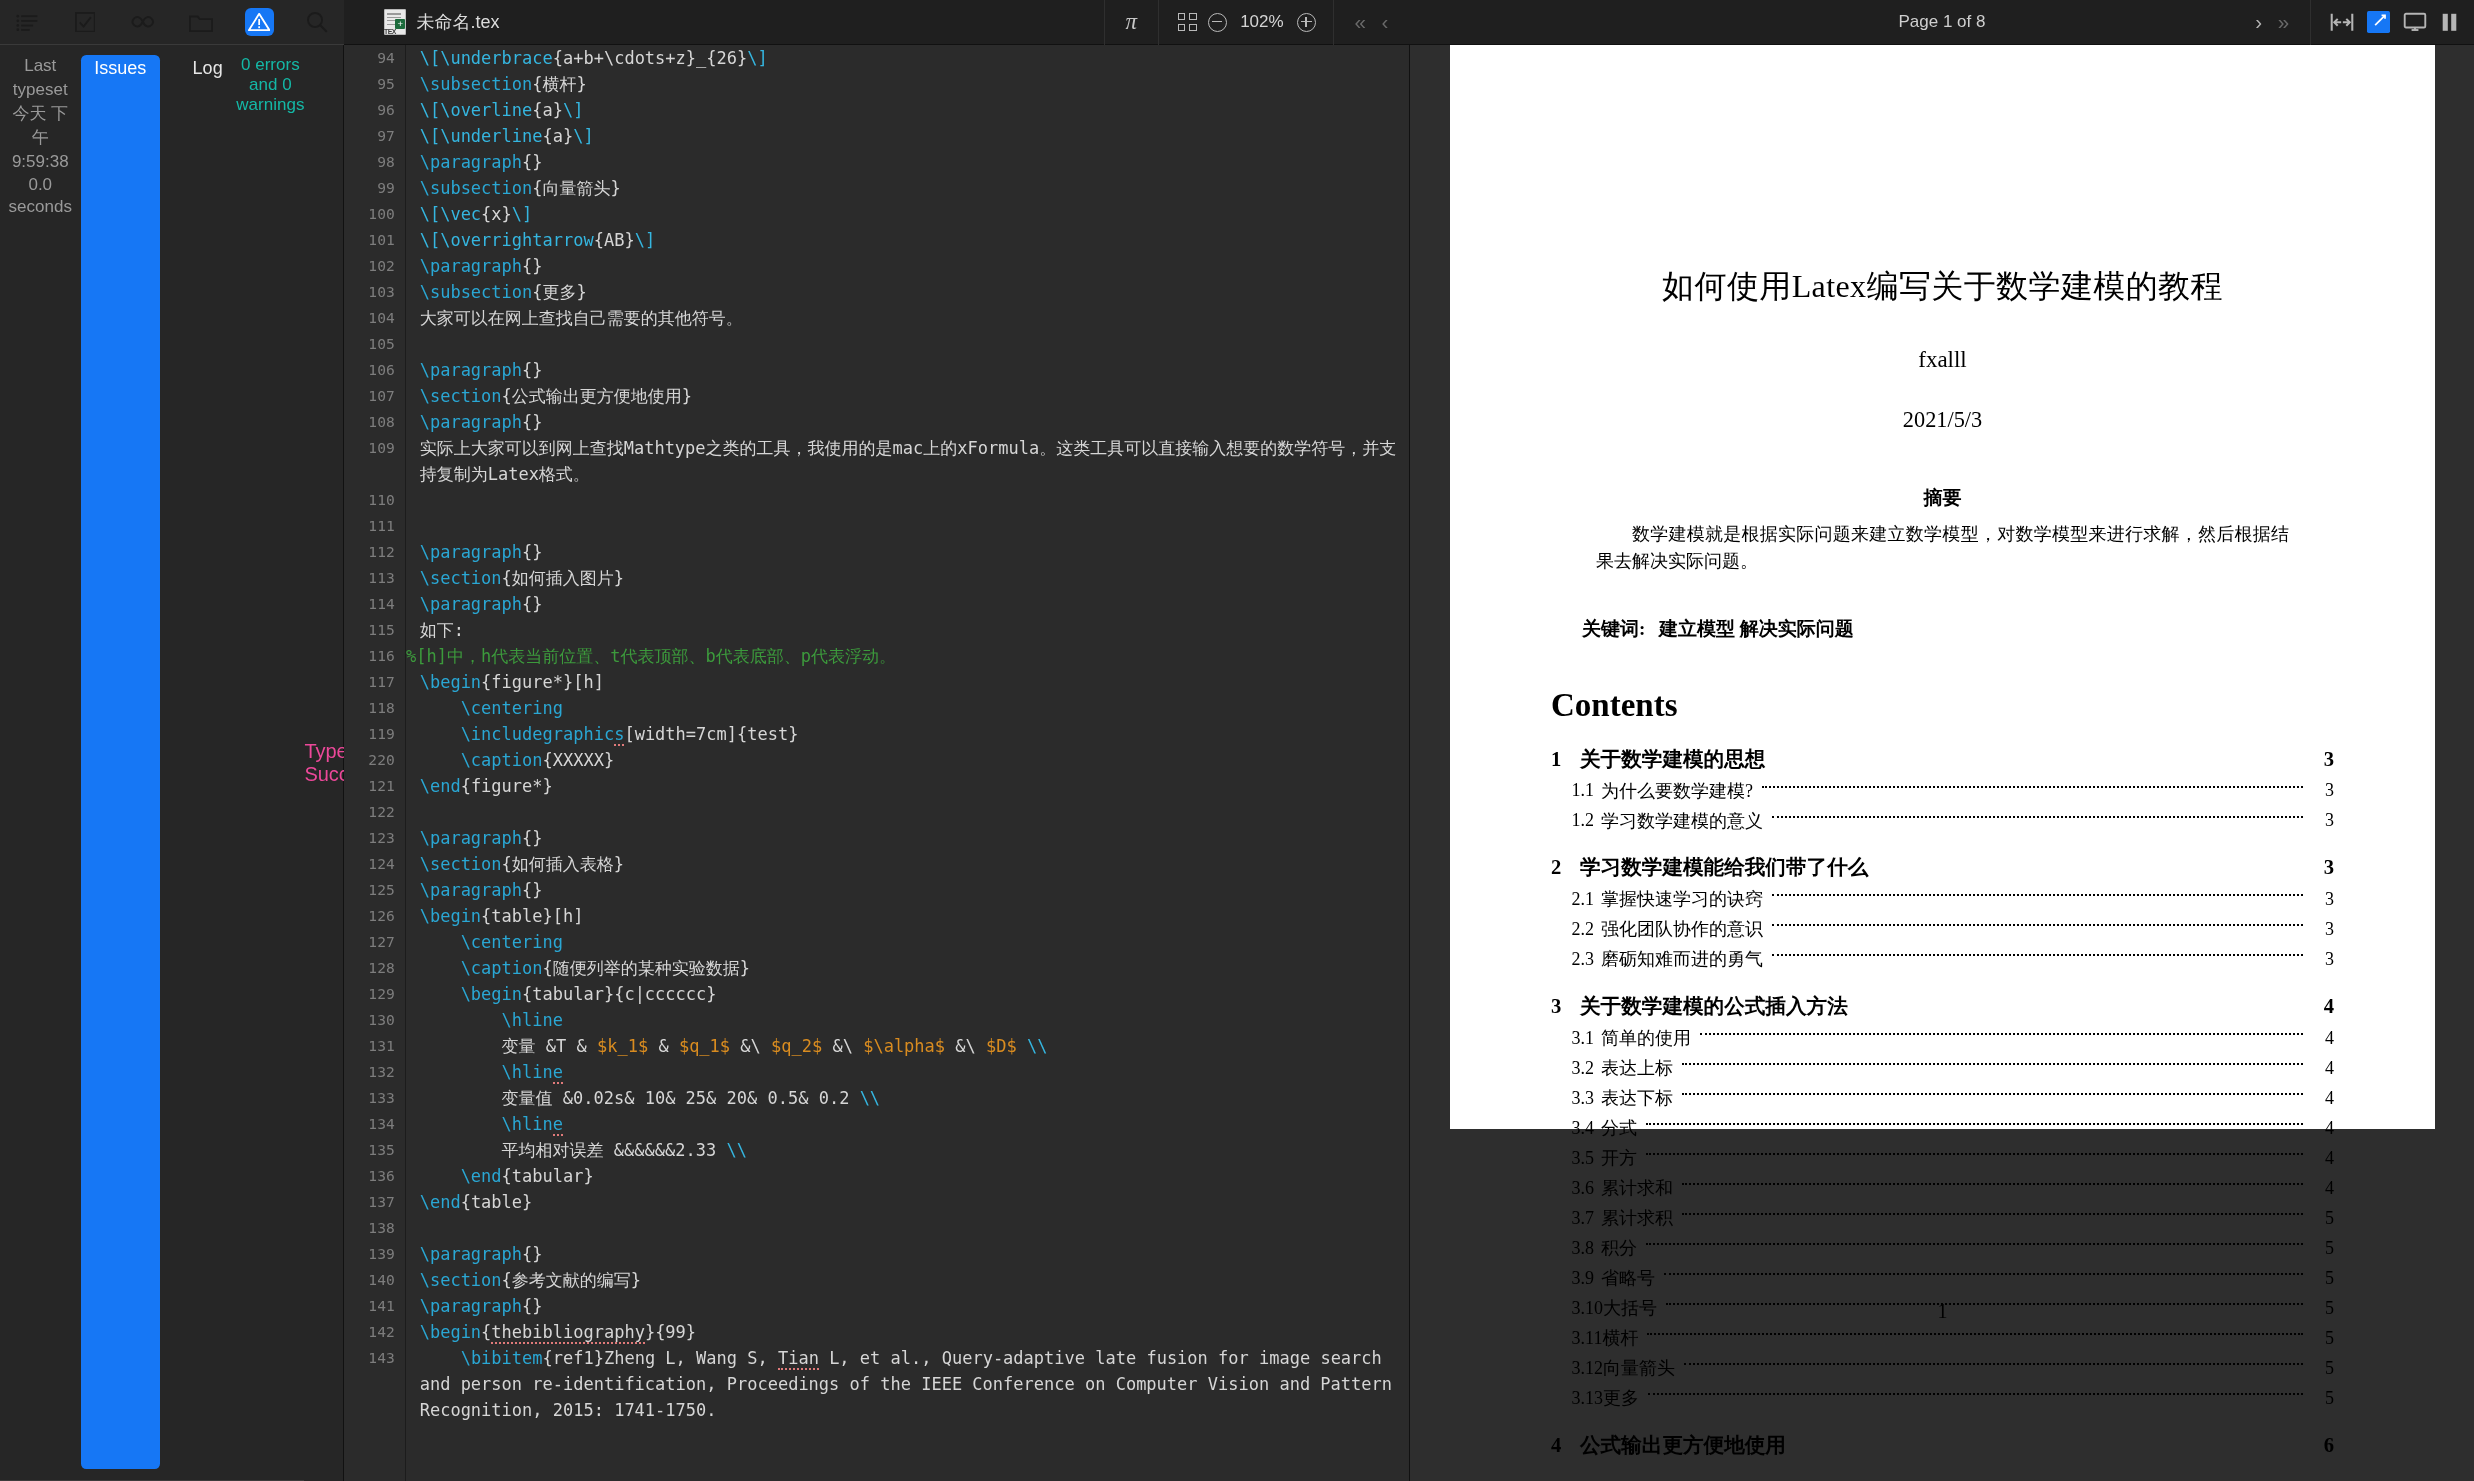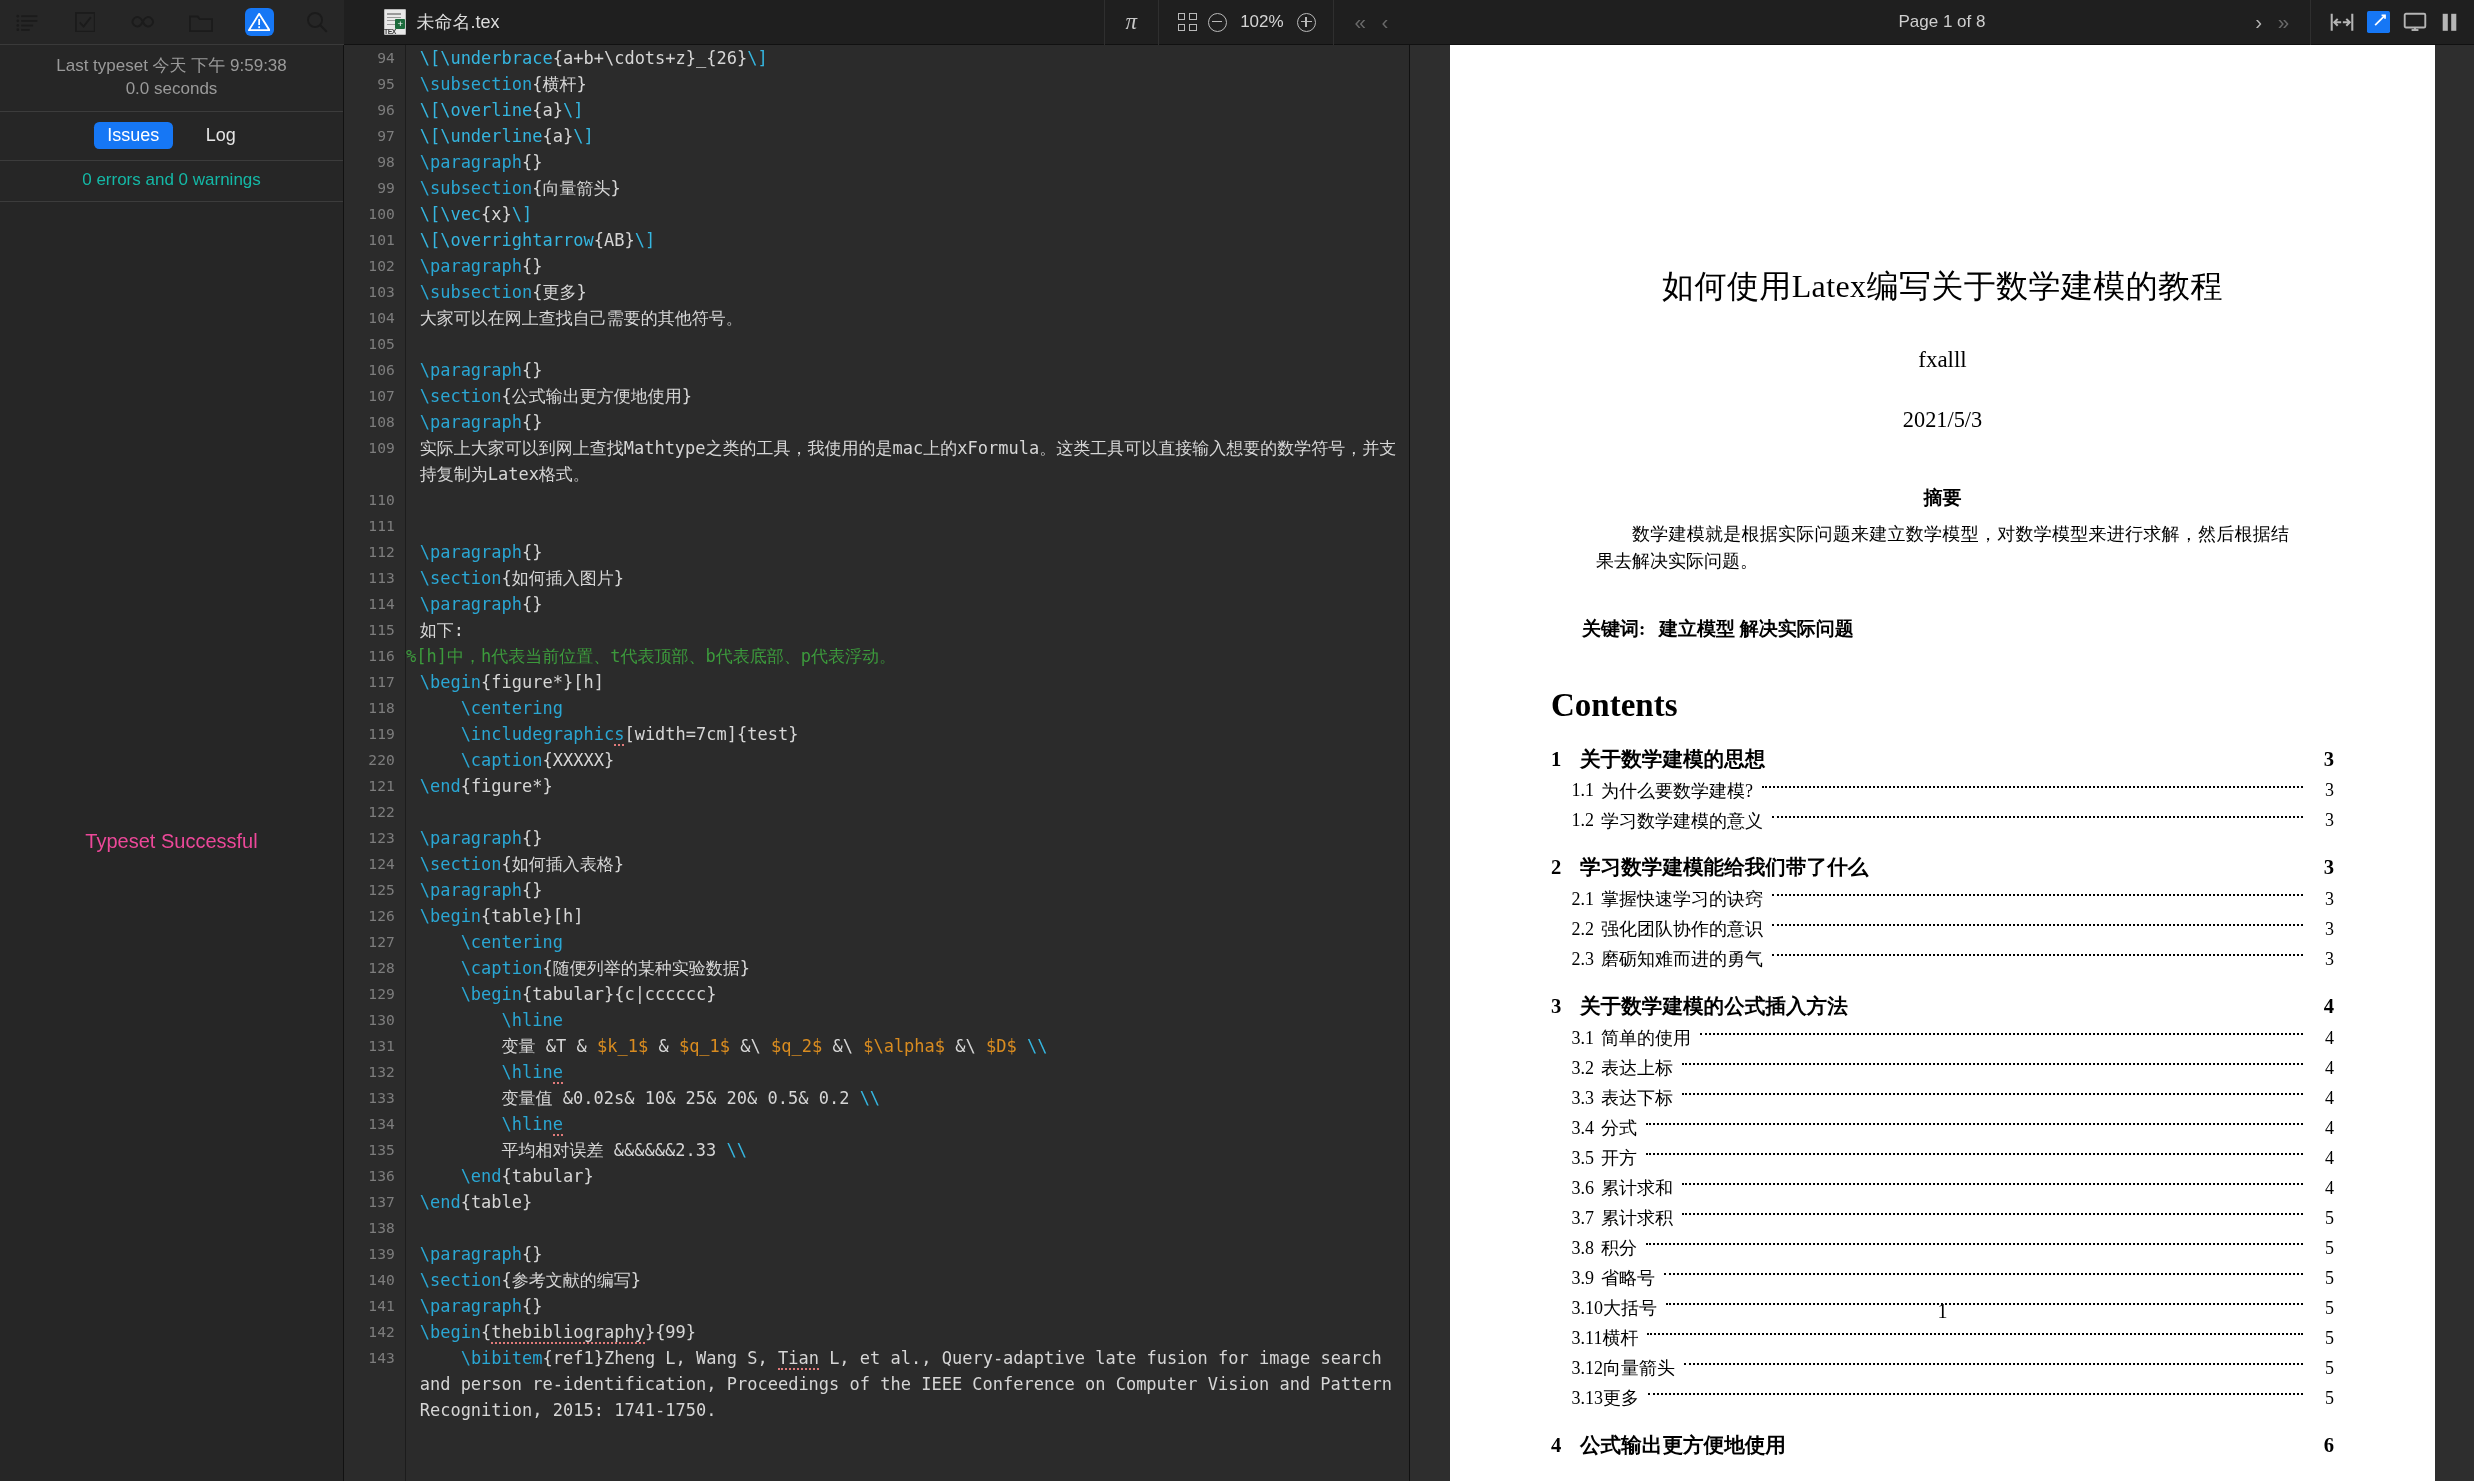--- a/index.html
+++ b/index.html
@@ -79,21 +79,21 @@
   .right-tools { display: flex; align-items: center; gap: 13.7px; padding: 0 17px 0 19px; }
   .rt { cursor: pointer; display: flex; align-items: center; justify-content: center; }
   .rt-blue { width: 22.3px; height: 22.3px; background: #1677f5; border-radius: 1.7px; position: relative; }
 
   
   .bodyrow { flex: 1 1 auto; display: flex; min-height: 0; }
 
   
   .sidepane {
     width: 344px; flex: 0 0 344px; background: #262626;
-    display: flex; flex-direction: column; border-right: 0.9px solid #111;
+    display: flex; flex-direction: row; border-right: 0.9px solid #111;
   }
   .sp-section { border-bottom: 0.9px solid #3c3c3c; }
   .sp-lasttypeset { padding: 8.6px 8.6px 11.2px; text-align: center; }
   .sp-lasttypeset .l1 { color: #9a9a9a; font-size: 17px; line-height: 24px; }
   .sp-lasttypeset .l2 { color: #9a9a9a; font-size: 17px; line-height: 22.3px; }
   .sp-tabs { display: flex; justify-content: center; gap: 19px; padding: 10.3px 0 11.2px; }
   .sp-tab {
     color: #e6e6e6; font-size: 18px; padding: 2.6px 13.7px; border-radius: 5.2px; cursor: pointer;
   }
   .sp-tab.active { background: #1677f5; color: #fff; font-weight: 500; }
@@ -124,21 +124,21 @@
   .tok-cmt { color: #3c9a3c; }
   .sq { border-bottom: 2.1px dotted #e07a7a; }
 
   
   .pdfpane {
     width: 1066px; flex: 0 0 1066px; background: #2e2e2e;
     display: flex; justify-content: center; align-items: flex-start;
     border-left: 0.9px solid #111; overflow: hidden;
   }
   .page {
-    width: 985px; background: #fff; height: 1437px; margin-top: 0;
+    width: 985px; background: #fff; height: 1084px; margin-top: 0;
     padding: 101px 101px 0; color: #000;
     font-family: "Liberation Serif", serif; position: relative;
   }
   .p-title { text-align: center; font-size: 32px; margin-top: 119px; letter-spacing: 0.4px; }
   .p-author { text-align: center; font-size: 23px; margin-top: 38px; }
   .p-date { text-align: center; font-size: 22.3px; margin-top: 34px; }
   .p-abs-h { text-align: center; font-size: 19px; font-weight: bold; margin-top: 52px; }
   .p-abs-b { font-size: 18px; line-height: 27px; text-align: justify; margin: 10.3px 45px 0; text-indent: 36px; }
   .p-keywords { font-size: 19px; font-weight: bold; margin: 41px 0 0 31px; }
   .p-keywords .kwlabel { margin-right: 13.7px; }

